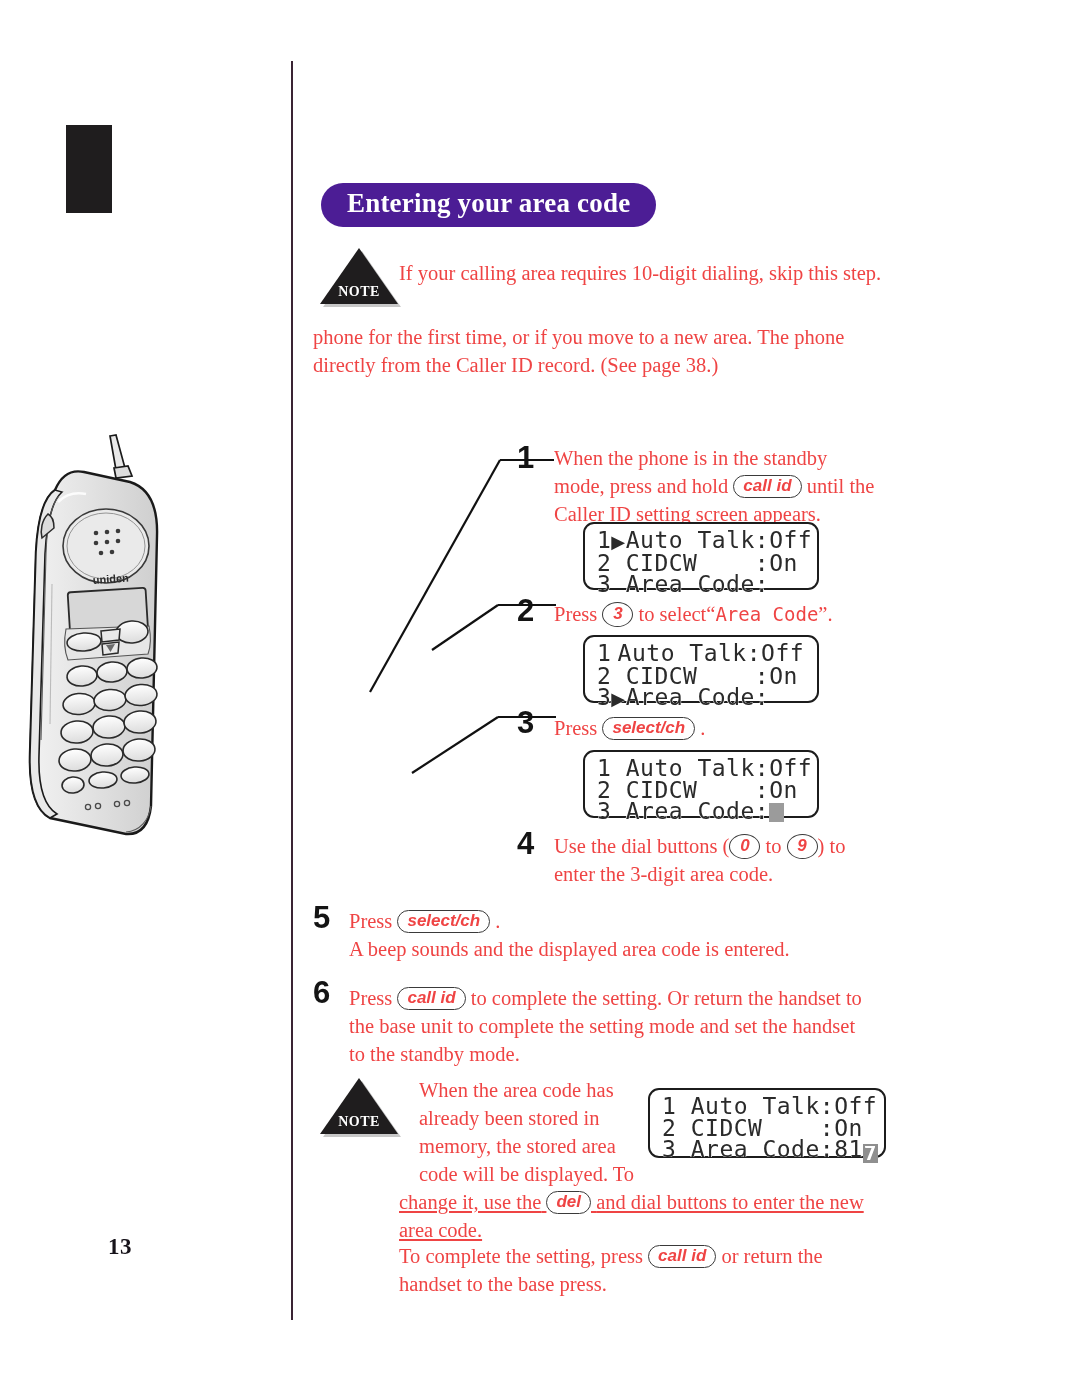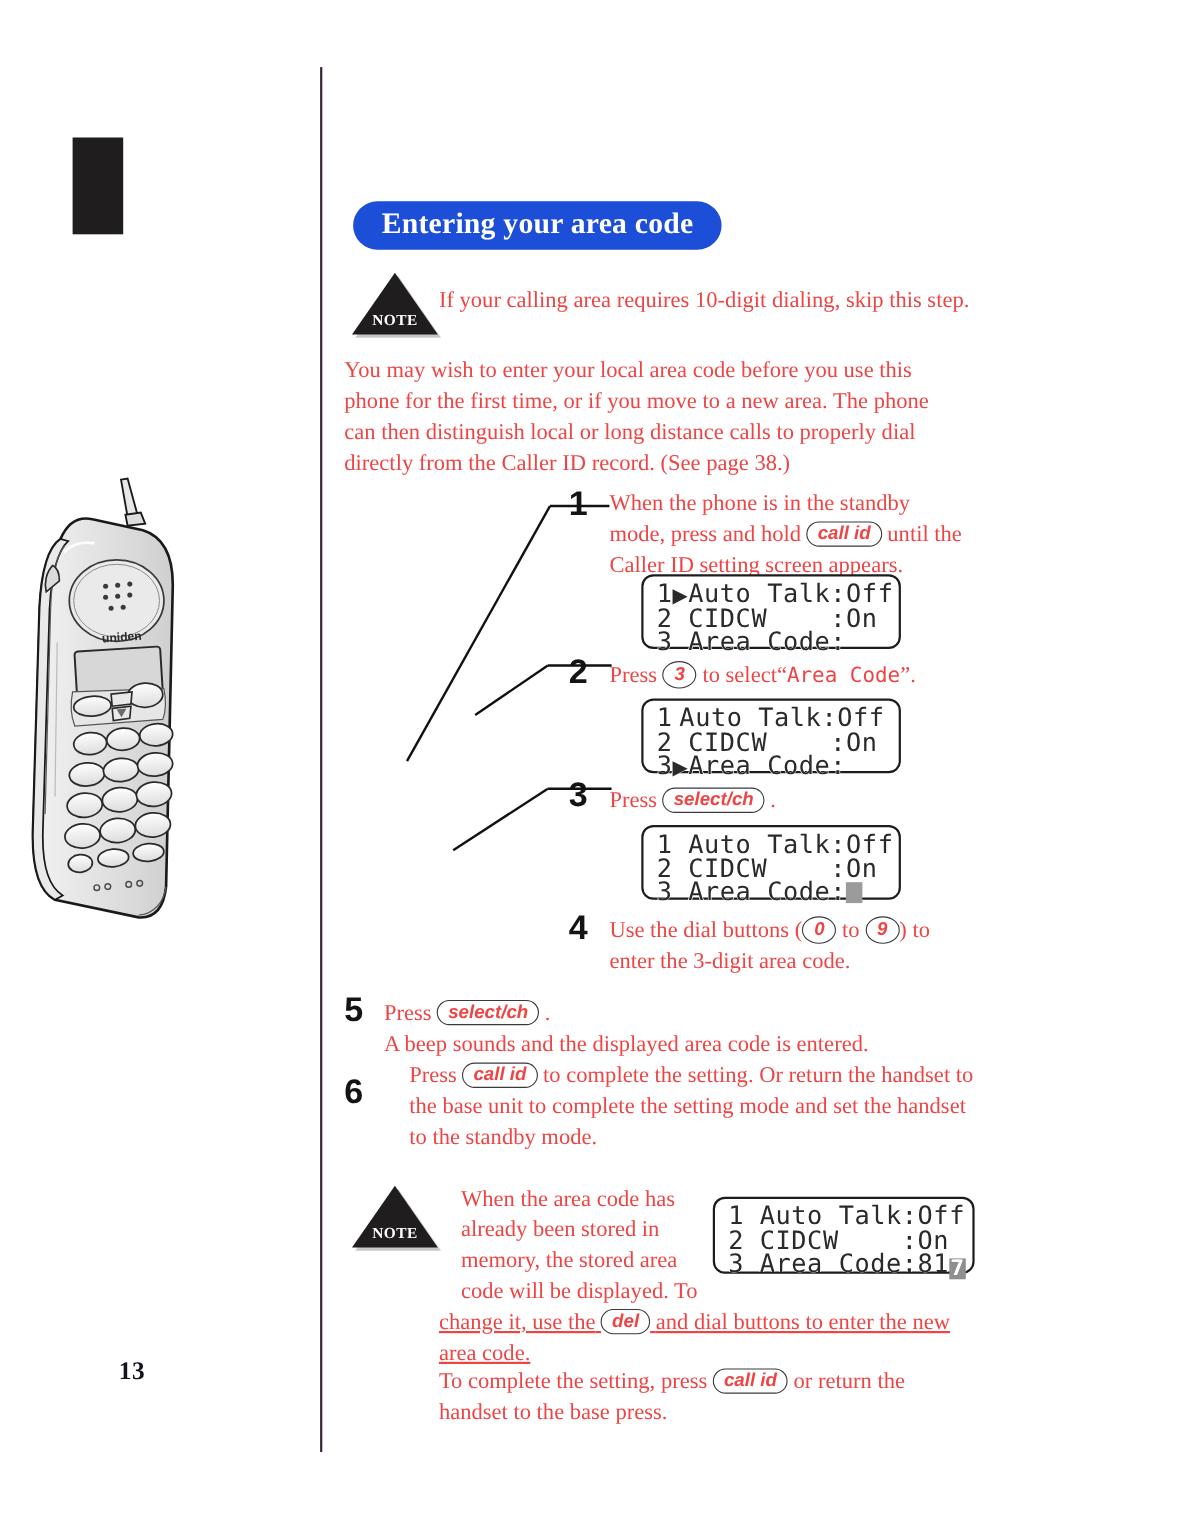--- a/index.html
+++ b/index.html
@@ -51,21 +51,21 @@
     top: 0;
     width: 700px;
     height: 1386px;
   }
 
   
   .title-pill {
     position: absolute;
     left: 10px;
     top: 183px;
-    background: #1d4ed8;
+    background: #4c1d95;
     color: #ffffff;
     border-radius: 22px;
     padding: 7px 26px 10px 26px;
     font-family: "Liberation Serif", serif;
     font-weight: bold;
     font-size: 27px;
     letter-spacing: 0.2px;
     line-height: 1.0;
     white-space: nowrap;
   }
@@ -321,23 +321,21 @@
   <div class="title-pill">Entering your area code</div>
 
   <div class="note-badge" style="left:9px; top:248px;">
     <div class="tri-shadow"></div>
     <div class="tri"></div>
     <div class="note-label">NOTE</div>
   </div>
   <div class="para" style="left:88px; top:259px; width:600px;">If your calling area requires 10-digit dialing, skip this step.</div>
 
   <div class="para" style="left:2px; top:323px; width:620px;">
-    <div>You may wish to enter your local area code before you use this</div>
     <div>phone for the first time, or if you move to a new area. The phone</div>
-    <div>can then distinguish local or long distance calls to properly dial</div>
     <div>directly from the Caller ID record. (See page 38.)</div>
   </div>
 
   <div class="step-num" style="left:206px; top:440px;">1</div>
   <div class="para" style="left:243px; top:444px; width:390px;">
     <div>When the phone is in the standby</div>
     <div>
       <span>mode, press and hold</span>
       <span class="key">call id</span>
       <span>until the</span>
@@ -389,21 +387,21 @@
   <div class="para" style="left:38px; top:907px; width:640px;">
     <div>
       <span>Press</span>
       <span class="key">select/ch</span>
       <span>.</span>
     </div>
     <div>A beep sounds and the displayed area code is entered.</div>
   </div>
 
   <div class="step-num" style="left:2px; top:975px;">6</div>
-  <div class="para" style="left:38px; top:964px; width:660px;margin-left:23px;">
+  <div class="para" style="left:38px; top:984px; width:660px;">
     <div>
       <span>Press</span>
       <span class="key">call id</span>
       <span>to complete the setting. Or return the handset to</span>
     </div>
     <div>the base unit to complete the setting mode and set the handset</div>
     <div>to the standby mode.</div>
   </div>
 
   <div class="note-badge" style="left:9px; top:1078px;">

